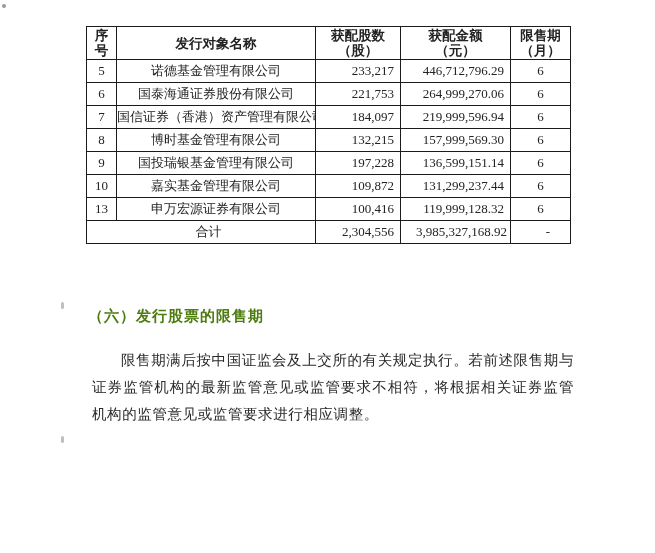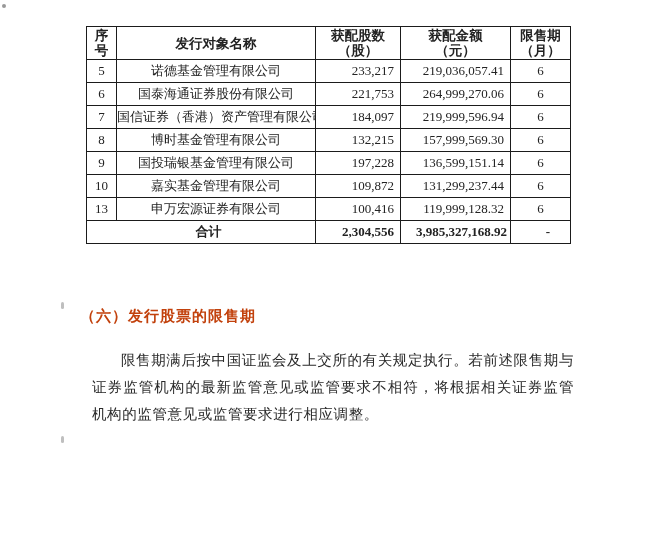--- a/index.html
+++ b/index.html
@@ -45,32 +45,32 @@
     vertical-align: middle;
   }
   table.alloc tbody td {
     height: 23px;
     vertical-align: middle;
   }
   .c-no   { text-align: center; }
   .c-name { text-align: center; font-size: 13px; margin-left: 26px; }
   .c-num  { text-align: right; padding-right: 6px !important; font-size: 13.5px; }
   .c-lock { text-align: center; }
-  tr.total-row td { font-weight: bold; padding-left: 15px; }
+  tr.total-row td { font-weight: normal; padding-left: 15px; }
 
   
   .section-heading {
     position: absolute;
-    left: 80px;
+    left: 88px;
     top: 306px;
     margin: 0;
     font-size: 15px;
     font-weight: bold;
     letter-spacing: 1px;
-    color: #c2410c;
+    color: #4d7c0f;
     line-height: 21px;
   }
   .section-body {
     position: absolute;
     left: 92px;
     top: 347px;
     width: 482px;
     font-size: 14.5px;
     line-height: 27px;
     letter-spacing: 0.6px;
@@ -119,21 +119,21 @@
             <th>获配股数<br>（股）</th>
             <th>获配金额<br>（元）</th>
             <th>限售期<br>（月）</th>
           </tr>
         </thead>
       <tbody>
           <tr>
             <td class="c-no">5</td>
             <td class="c-name">诺德基金管理有限公司</td>
             <td class="c-num">233,217</td>
-            <td class="c-num">219,036,057.41</td>
+            <td class="c-num">446,712,796.29</td>
             <td class="c-lock">6</td>
           </tr>
           <tr>
             <td class="c-no">6</td>
             <td class="c-name">国泰海通证券股份有限公司</td>
             <td class="c-num">221,753</td>
             <td class="c-num">264,999,270.06</td>
             <td class="c-lock">6</td>
           </tr>
           <tr>

